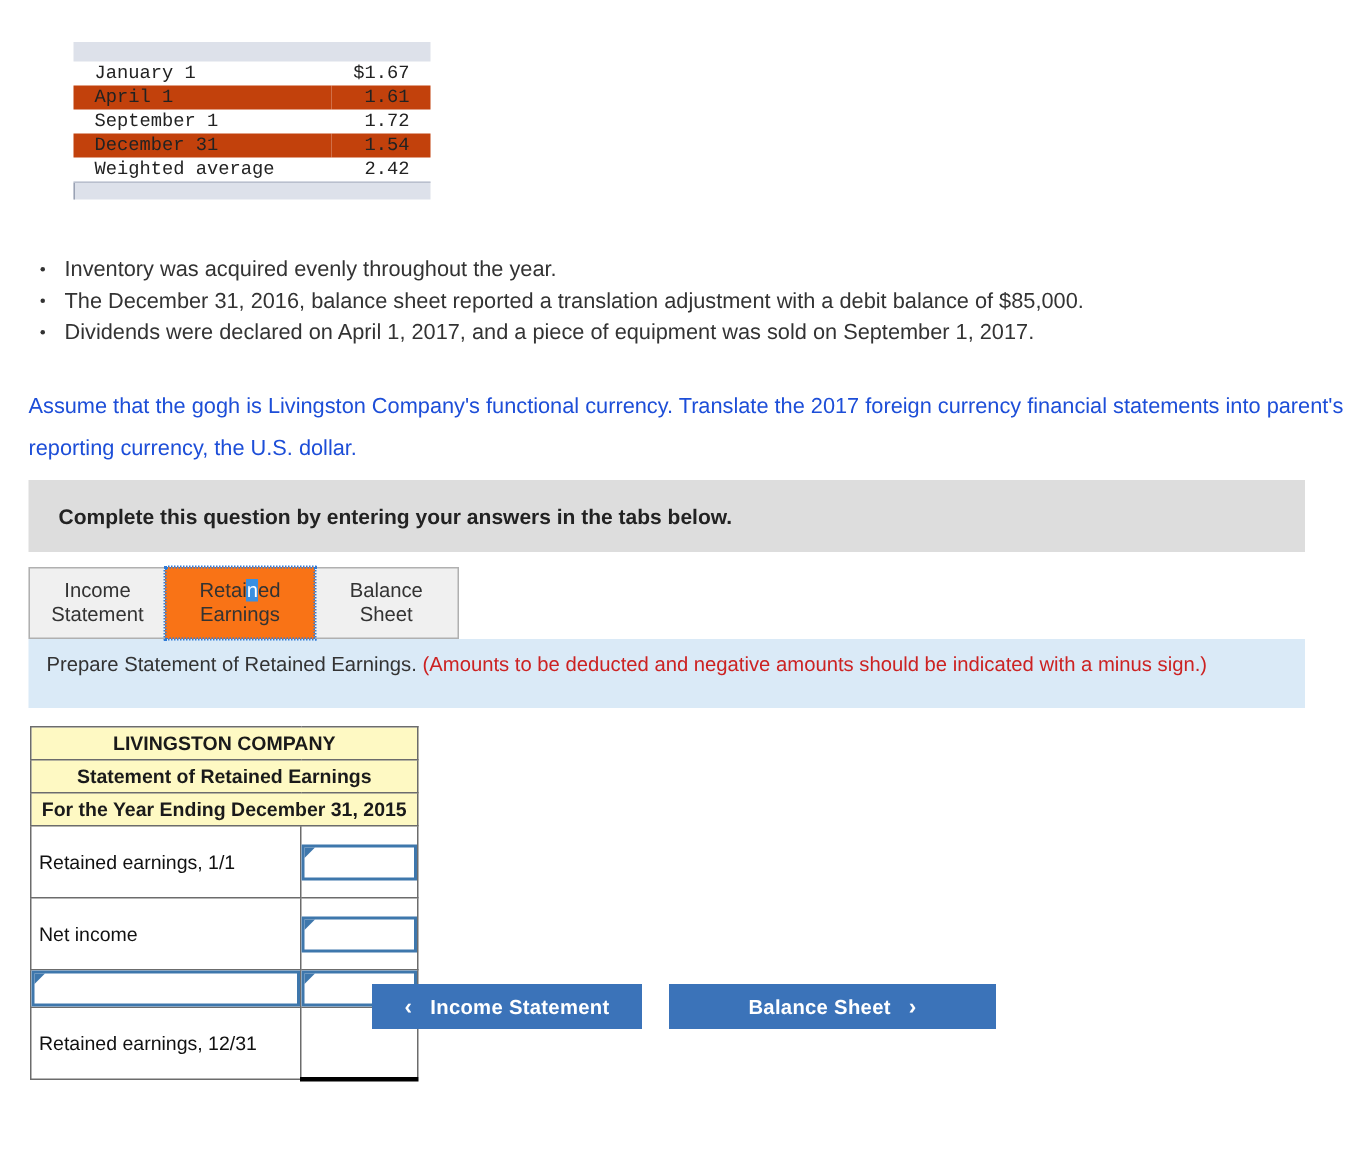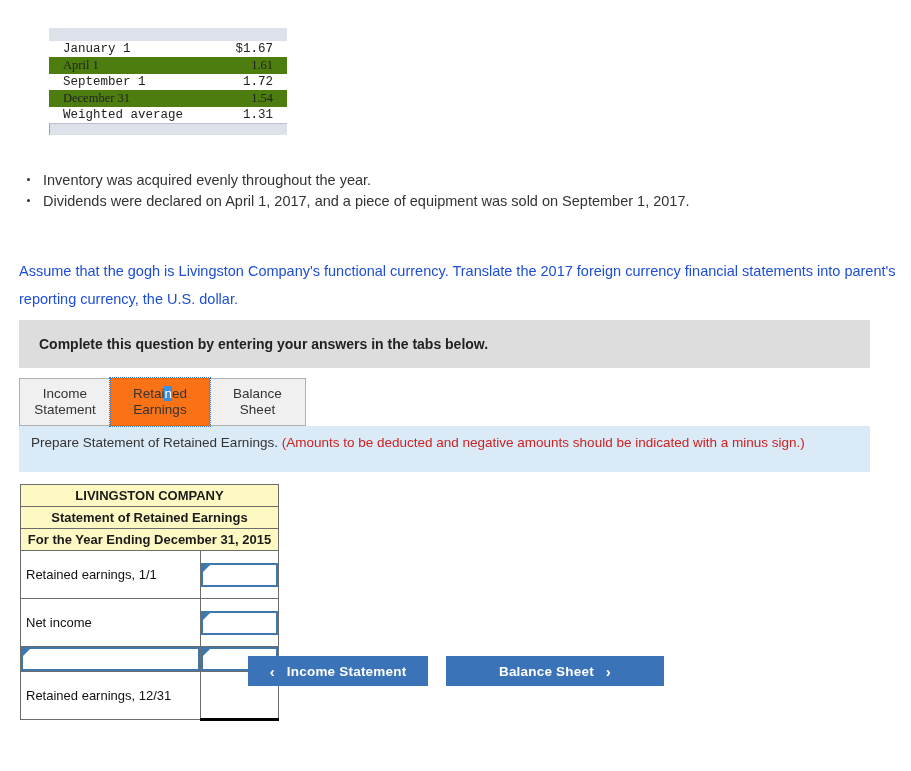--- a/index.html
+++ b/index.html
@@ -32,22 +32,21 @@
     width: 100%;
     font-family: "Liberation Mono", monospace;
     font-size: 12.5px;
     color: #222222;
   }
   .rate-table td {
     padding: 1px 0 1px 0;
     white-space: nowrap;
   }
   .rate-table tr.alt td {
-    background: #4d7c0f;
-    font-family: Liberation Serif, serif;
+    background: #c2410c;
   }
   .rate-label {
     padding-left: 14px !important;
   }
   .rate-value {
     text-align: right;
     padding-right: 14px !important;
   }
   .rate-band-bottom {
     height: 11px;
@@ -284,29 +283,30 @@
       <tr>
         <td class="rate-label">September 1</td>
         <td class="rate-value">1.72</td>
       </tr>
       <tr class="alt">
         <td class="rate-label">December 31</td>
         <td class="rate-value">1.54</td>
       </tr>
       <tr>
         <td class="rate-label">Weighted average</td>
-        <td class="rate-value">1.31</td>
+        <td class="rate-value">2.42</td>
       </tr>
     </tbody>
   </table>
   <div class="rate-band-bottom"></div>
 </div>
 
 <ul class="bullets">
   <li><span>Inventory was acquired evenly throughout the year.</span></li>
+  <li><span>The December 31, 2016, balance sheet reported a translation adjustment with a debit balance of $85,000.</span></li>
   <li><span>Dividends were declared on April 1, 2017, and a piece of equipment was sold on September 1, 2017.</span></li>
 </ul>
 
 <p class="assume">Assume that the gogh is Livingston Company's functional currency. Translate the 2017 foreign currency financial statements into parent's reporting currency, the U.S. dollar.</p>
 
 <div class="gray-banner">
   <span class="gray-banner-text">Complete this question by entering your answers in the tabs below.</span>
 </div>
 
 <div class="tabs">

